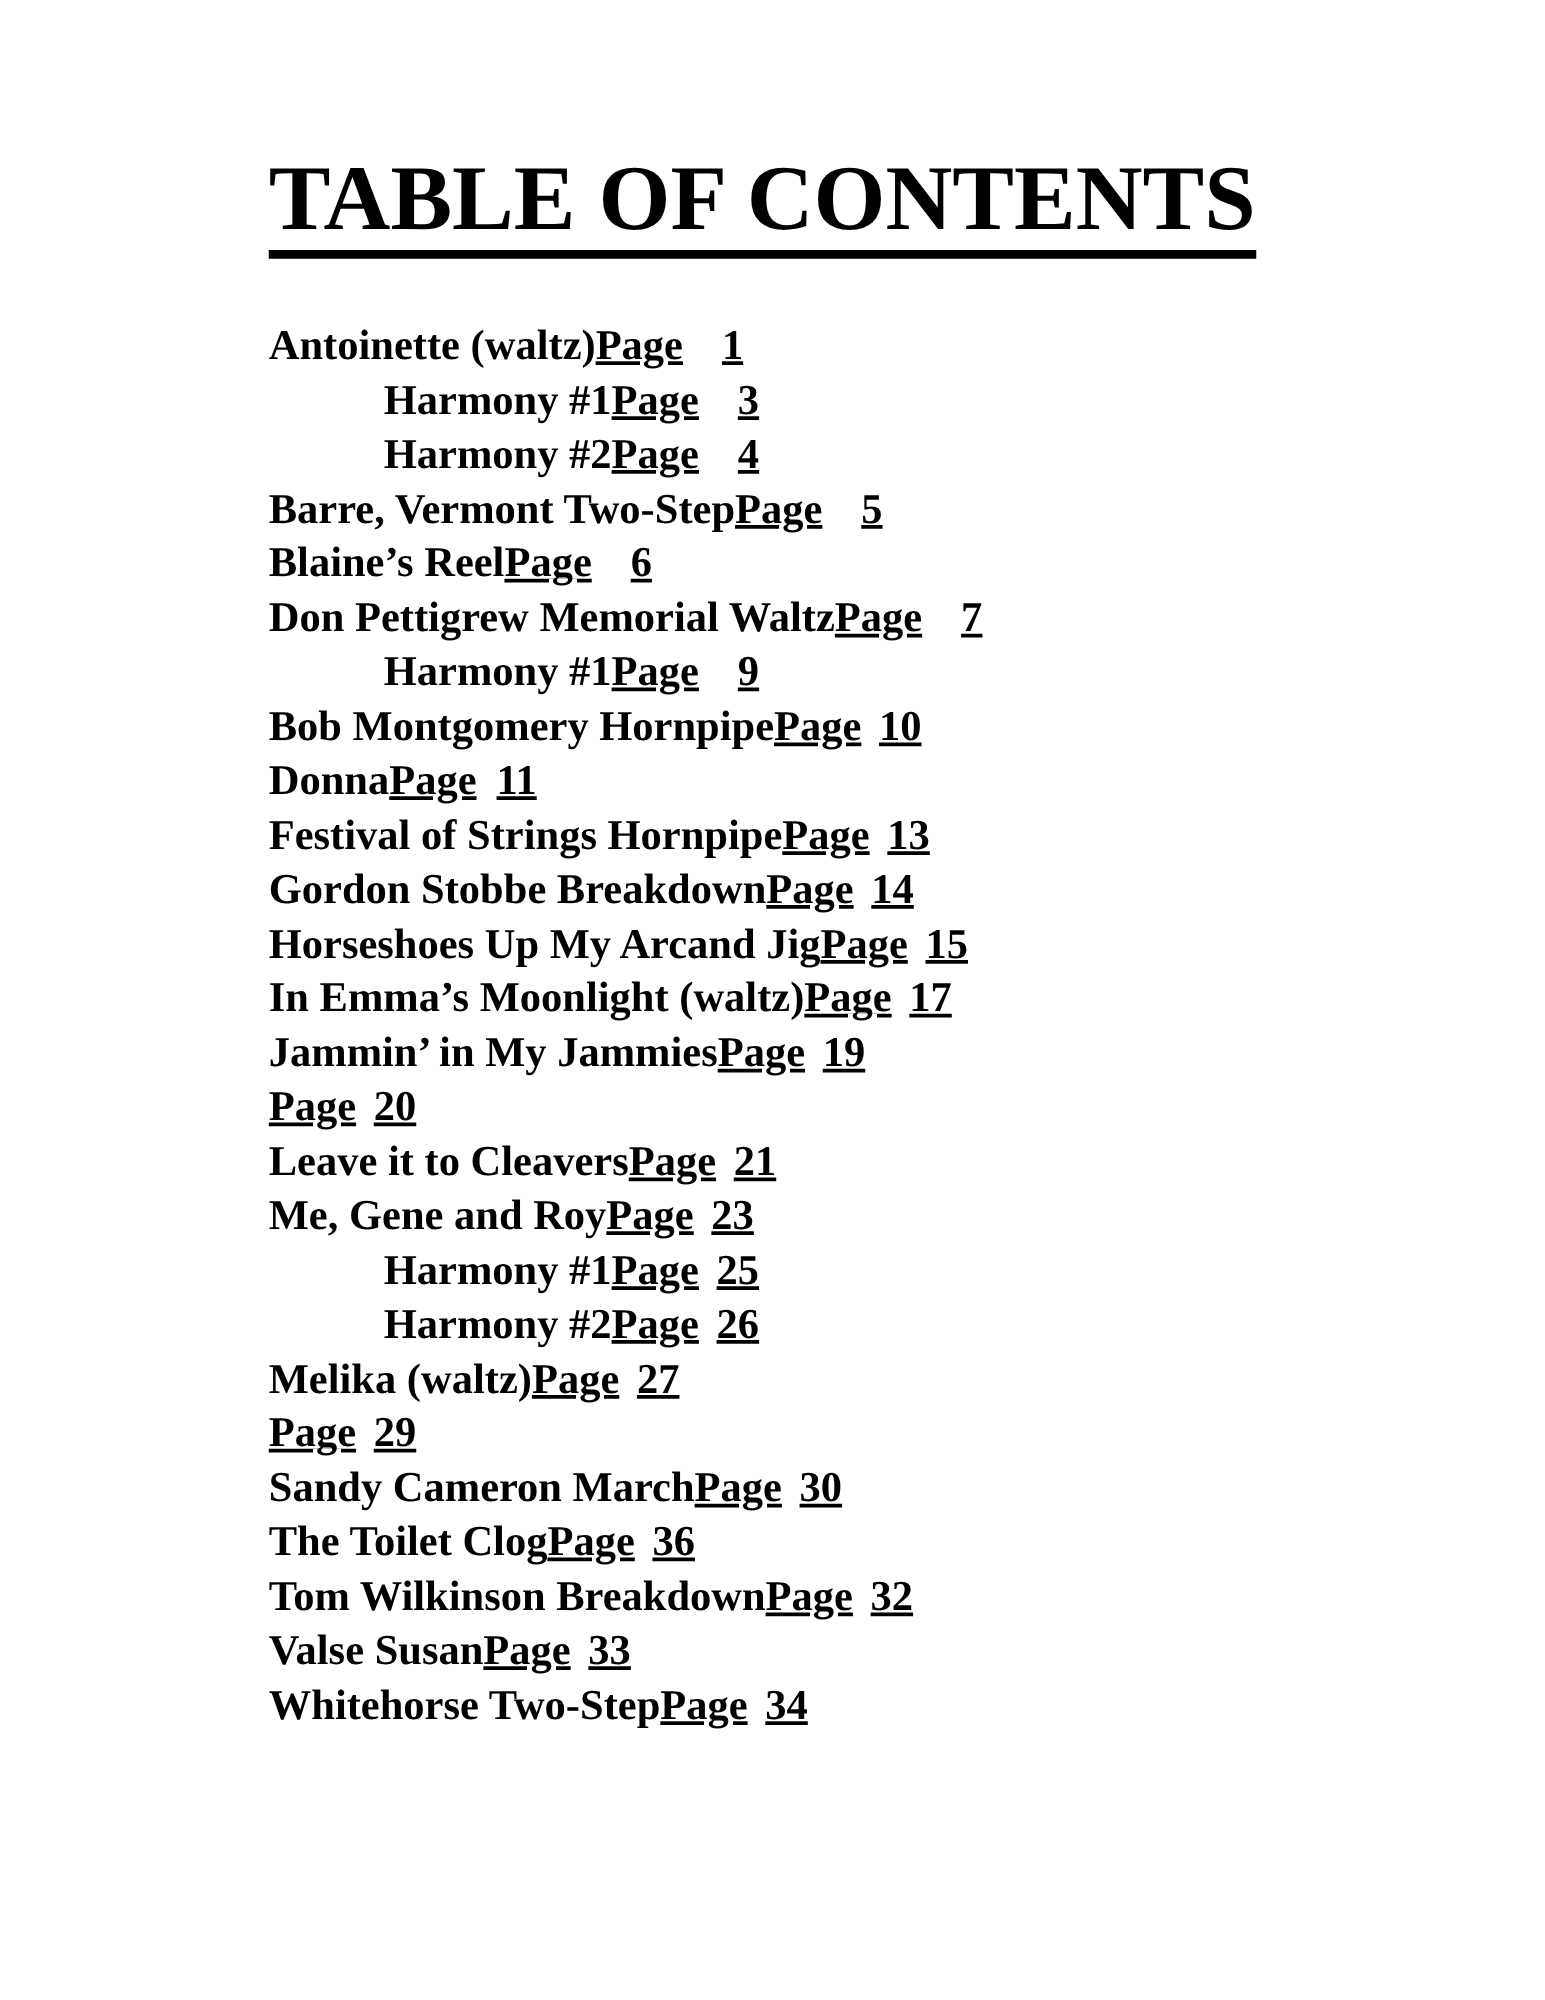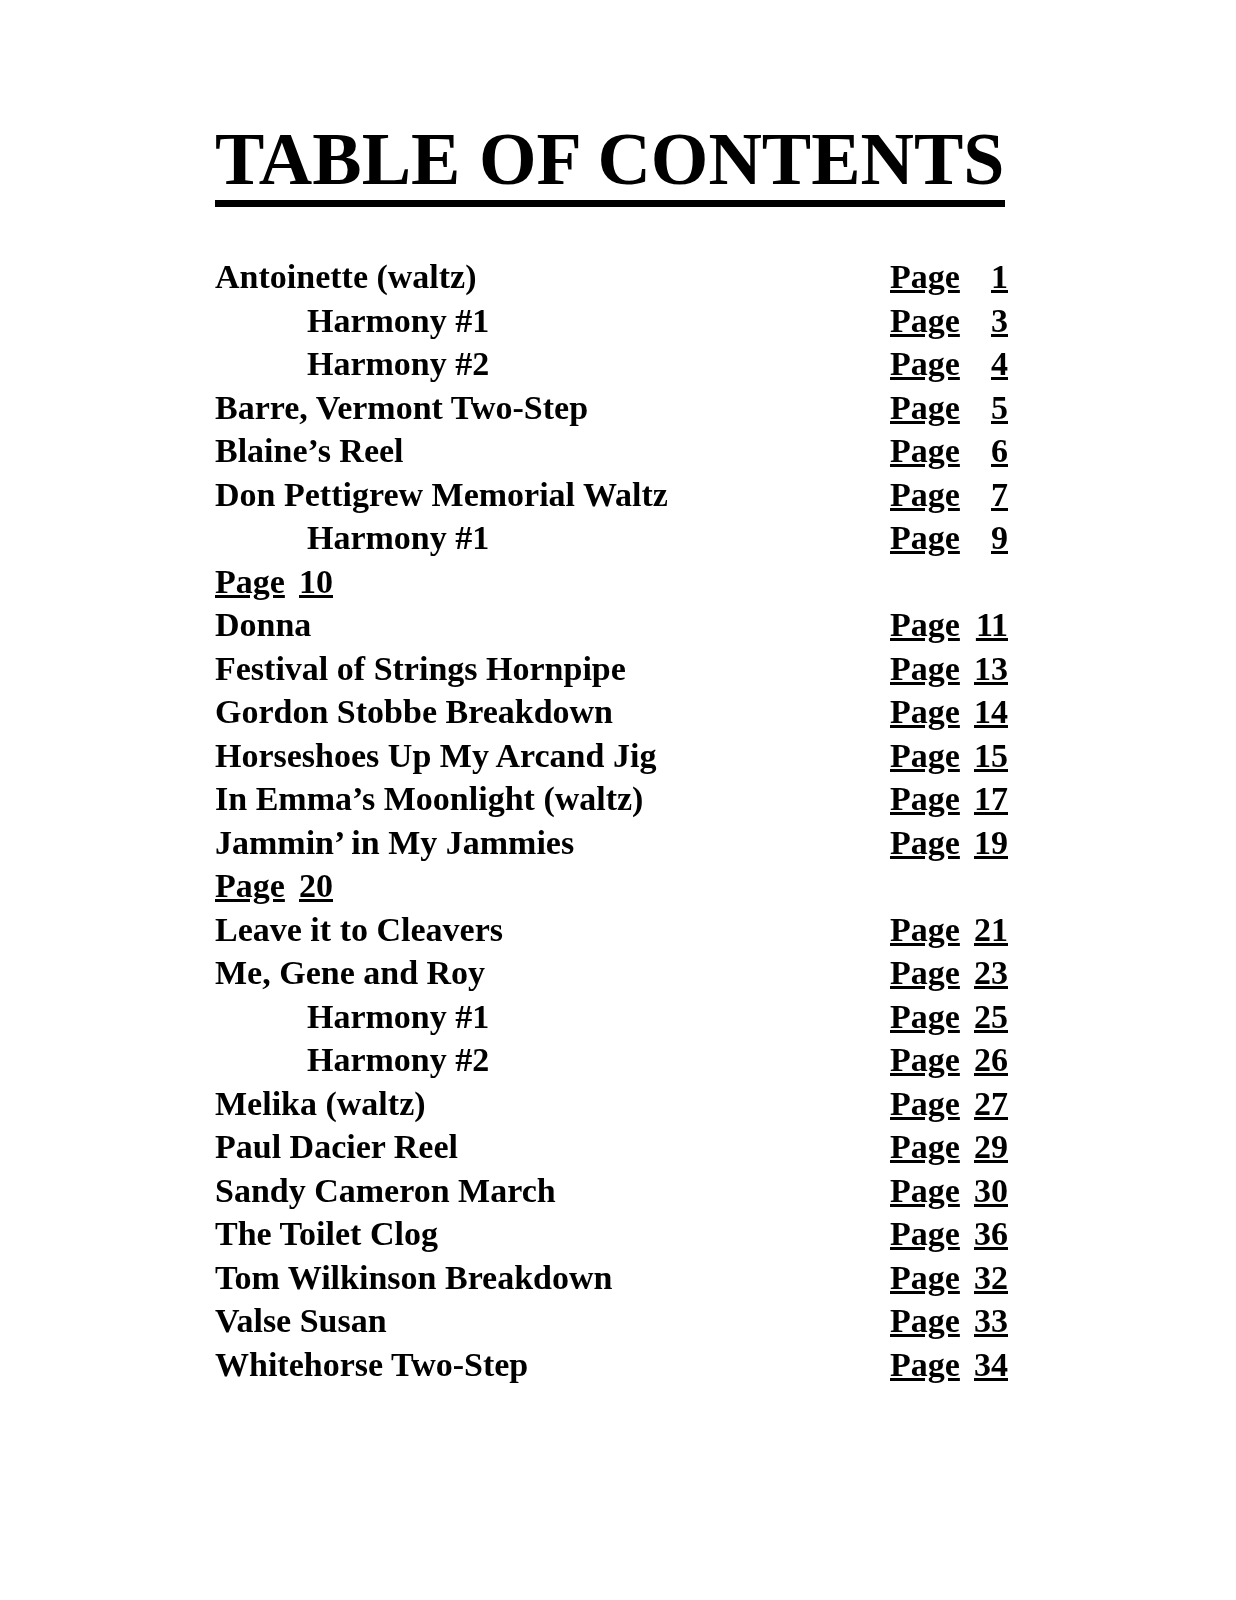--- a/index.html
+++ b/index.html
@@ -23,21 +23,20 @@
     line-height: 1.1;
     border-bottom: 7px solid #000000;
     white-space: nowrap;
   }
   .toc {
     margin-top: 48px;
     width: 793px;
   }
   .row {
     display: flex;
-    justify-content: space-between;
     align-items: baseline;
     font-size: 34px;
     font-weight: bold;
     line-height: 43.5px;
     white-space: nowrap;
   }
   .row.indented .entry-title {
     padding-left: 92px;
   }
   .entry-page {
@@ -107,20 +106,21 @@
 
   <div class="row indented">
     <span class="entry-title">Harmony #1</span>
     <span class="entry-page">
       <span class="page-word">Page</span>
       <span class="page-num">9</span>
     </span>
   </div>
 
   <div class="row">
+    <span class="entry-title">Bob Montgomery Hornpipe</span>
     <span class="entry-page">
       <span class="page-word">Page</span>
       <span class="page-num">10</span>
     </span>
   </div>
 
   <div class="row">
     <span class="entry-title">Donna</span>
     <span class="entry-page">
       <span class="page-word">Page</span>
@@ -209,21 +209,20 @@
 
   <div class="row">
     <span class="entry-title">Melika (waltz)</span>
     <span class="entry-page">
       <span class="page-word">Page</span>
       <span class="page-num">27</span>
     </span>
   </div>
 
   <div class="row">
-    <span class="entry-title">Paul Dacier Reel</span>
     <span class="entry-page">
       <span class="page-word">Page</span>
       <span class="page-num">29</span>
     </span>
   </div>
 
   <div class="row">
     <span class="entry-title">Sandy Cameron March</span>
     <span class="entry-page">
       <span class="page-word">Page</span>

